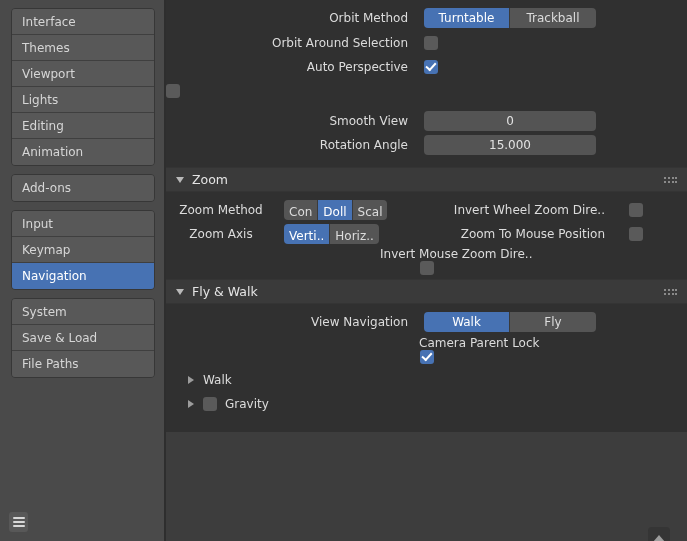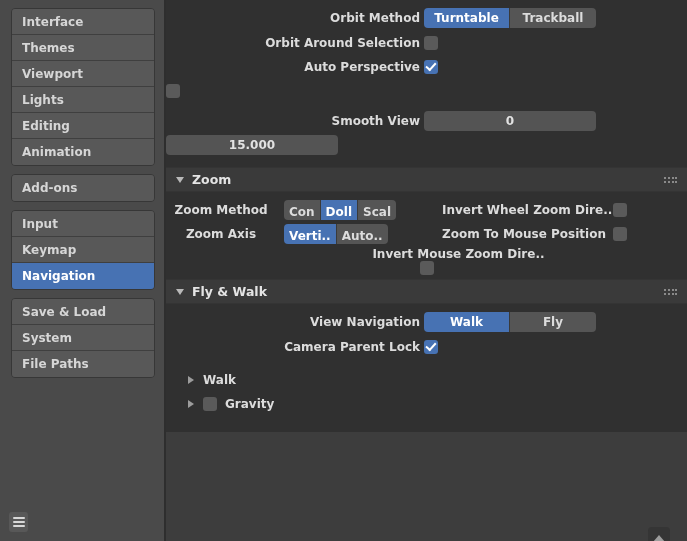--- a/index.html
+++ b/index.html
@@ -14,21 +14,20 @@
     font-family: "DejaVu Sans", sans-serif;
     font-size: 12px;
     color: #dcdcdc;
     -webkit-font-smoothing: antialiased;
   }
   .app {
     position: relative;
     width: 687px;
     height: 541px;
     background: #c2410c;
-    font-weight: bold;
   }
 
   
   .sidebar {
     position: absolute;
     left: 0; top: 0;
     width: 166px;
     height: 541px;
     background: #4a4a4a;
     box-sizing: border-box;
@@ -148,21 +147,21 @@
     align-items: center;
     height: 22px;
     margin-bottom: 3px;
   }
   .row.tight { margin-bottom: 2px; }
   .lbl {
     text-align: right;
     font-size: 12px;
     color: #dcdcdc;
     white-space: nowrap;
-    padding-right: 4px;
+    padding-right: 16px;
     box-sizing: border-box;
   }
   .lbl-w {
     width: 258px;
   }
 
   
   .seg {
     display: flex;
     border-radius: 4px;
@@ -258,21 +257,21 @@
   .zoom-left-lbl { width: 118px; text-align: center; padding-right: 8px; }
   .zoom-right {
     position: absolute;
     left: 276px;
     display: flex;
     align-items: center;
   }
   .zoom-right .zl {
     width: 163px;
     text-align: right;
-    padding-right: 8px;
+    padding-right: 24px;
     font-size: 12px;
     white-space: nowrap;
   }
 
   
   .bottom-glyph {
     position: absolute;
     right: 17px;
     bottom: 0;
     width: 22px;
@@ -319,22 +318,22 @@
       <div class="nav-item">Add-ons</div>
     </div>
 
     <div class="nav-group">
       <div class="nav-item">Input</div>
       <div class="nav-item">Keymap</div>
       <div class="nav-item active">Navigation</div>
     </div>
 
     <div class="nav-group">
+      <div class="nav-item">System</div>
       <div class="nav-item">Save &amp; Load</div>
-      <div class="nav-item">System</div>
       <div class="nav-item">File Paths</div>
     </div>
 
     <div class="hamburger">
       <span></span>
         <span></span>
         <span></span>
     </div>
   </div>
 
@@ -366,20 +365,21 @@
         <div class="row" style="margin-bottom:8px;">
           <div class="cb"></div>
         </div>
 
         <div class="row tight">
           <div class="lbl lbl-w">Smooth View</div>
           <div class="numfield">0</div>
         </div>
 
         <div class="row" style="margin-bottom:0;">
+          <div class="lbl lbl-w">Rotation Angle</div>
           <div class="numfield">15.000</div>
         </div>
       </div>
 
       <div class="panel-header">
         <span class="tri"></span>
         <span class="ptitle">Zoom</span>
         <span class="grip">
           <i></i>
             <i></i>
@@ -403,21 +403,21 @@
           <div class="zoom-right">
             <div class="zl">Invert Wheel Zoom Dire..</div>
             <div class="cb"></div>
           </div>
         </div>
 
         <div class="row tight">
           <div class="lbl zoom-left-lbl">Zoom Axis</div>
           <div class="seg seg-small">
             <div class="seg-btn sel">Verti..</div>
-            <div class="seg-btn">Auto..</div>
+            <div class="seg-btn">Horiz..</div>
           </div>
           <div class="zoom-right">
             <div class="zl">Zoom To Mouse Position</div>
             <div class="cb"></div>
           </div>
         </div>
 
         <div class="row" style="margin-bottom:0;flex-direction:column;">
           <div class="lbl" style="width:244px;">Invert Mouse Zoom Dire..</div>
           <div class="cb"></div>
@@ -441,21 +441,21 @@
       <div class="panel-body" style="padding-bottom:16px;">
 
         <div class="row">
           <div class="lbl lbl-w">View Navigation</div>
           <div class="seg seg-wide">
             <div class="seg-btn sel">Walk</div>
             <div class="seg-btn">Fly</div>
           </div>
         </div>
 
-        <div class="row" style="margin-bottom:10px;">
+        <div class="row" style="margin-bottom:10px;flex-direction:column;">
           <div class="lbl lbl-w">Camera Parent Lock</div>
           <div class="cb on"></div>
         </div>
 
         <div class="sub-row">
           <span class="sub-tri"></span>
           <span class="sub-lbl">Walk</span>
         </div>
 
         <div class="sub-row">

